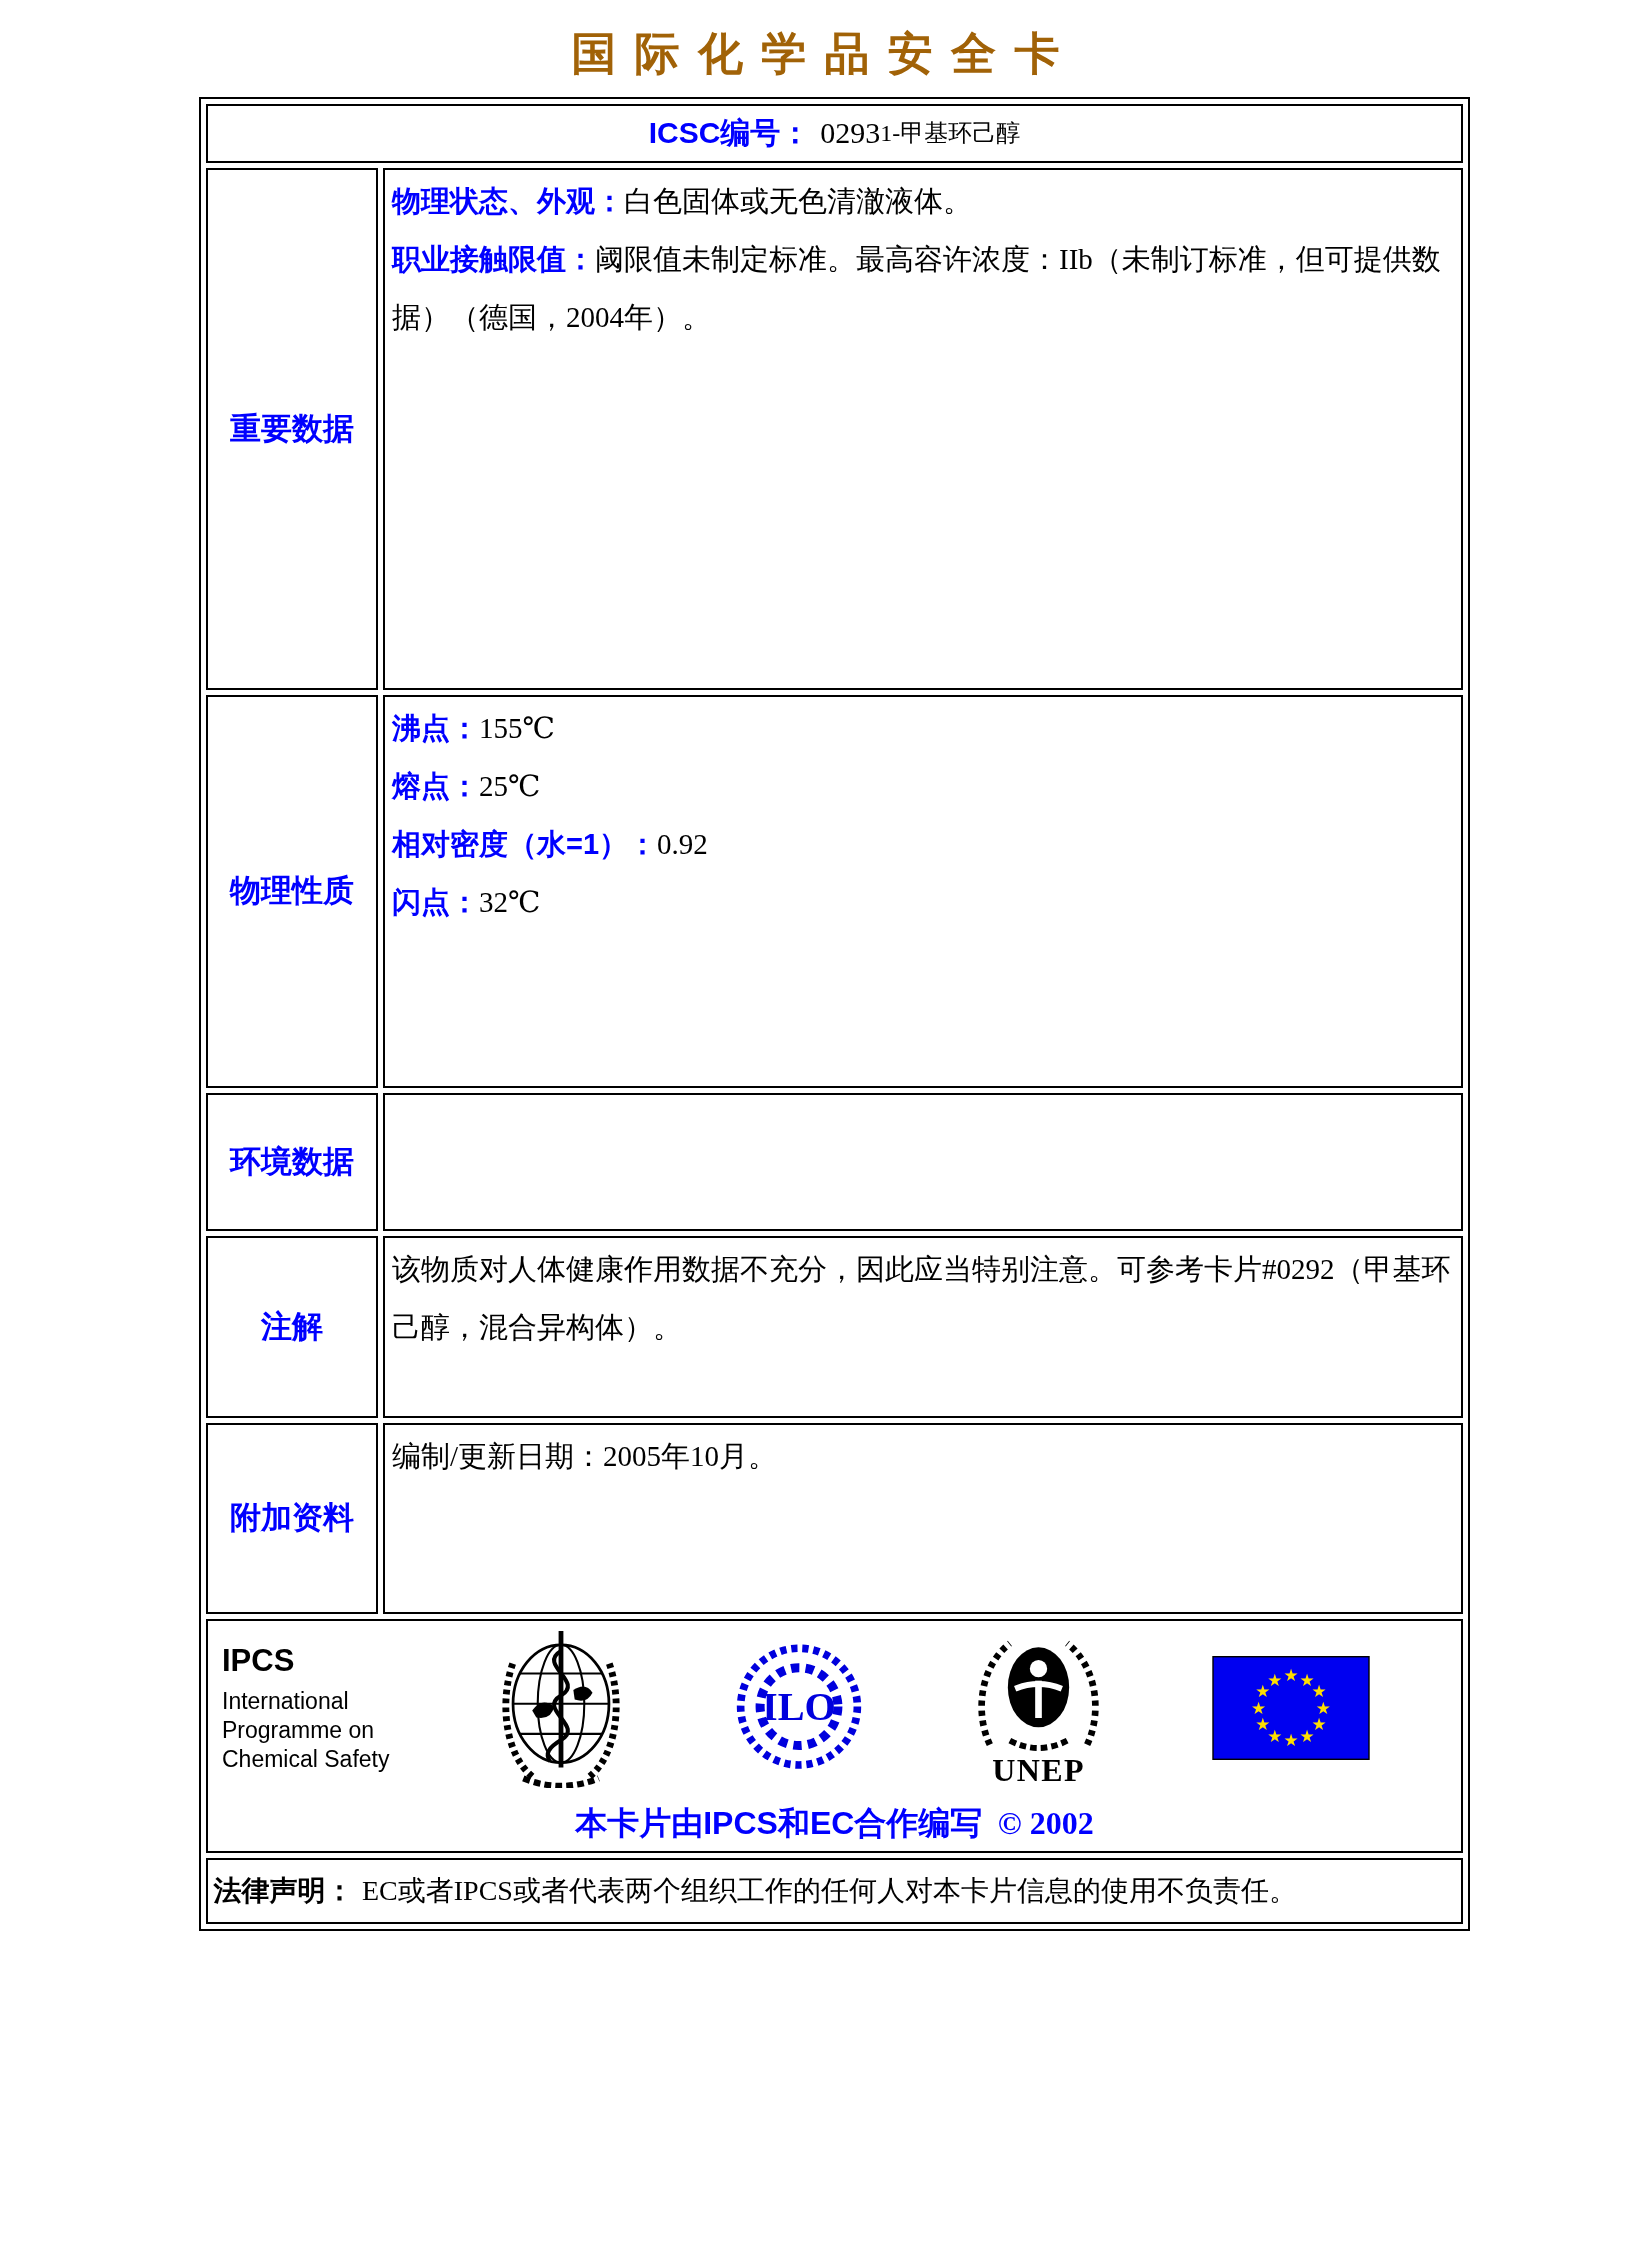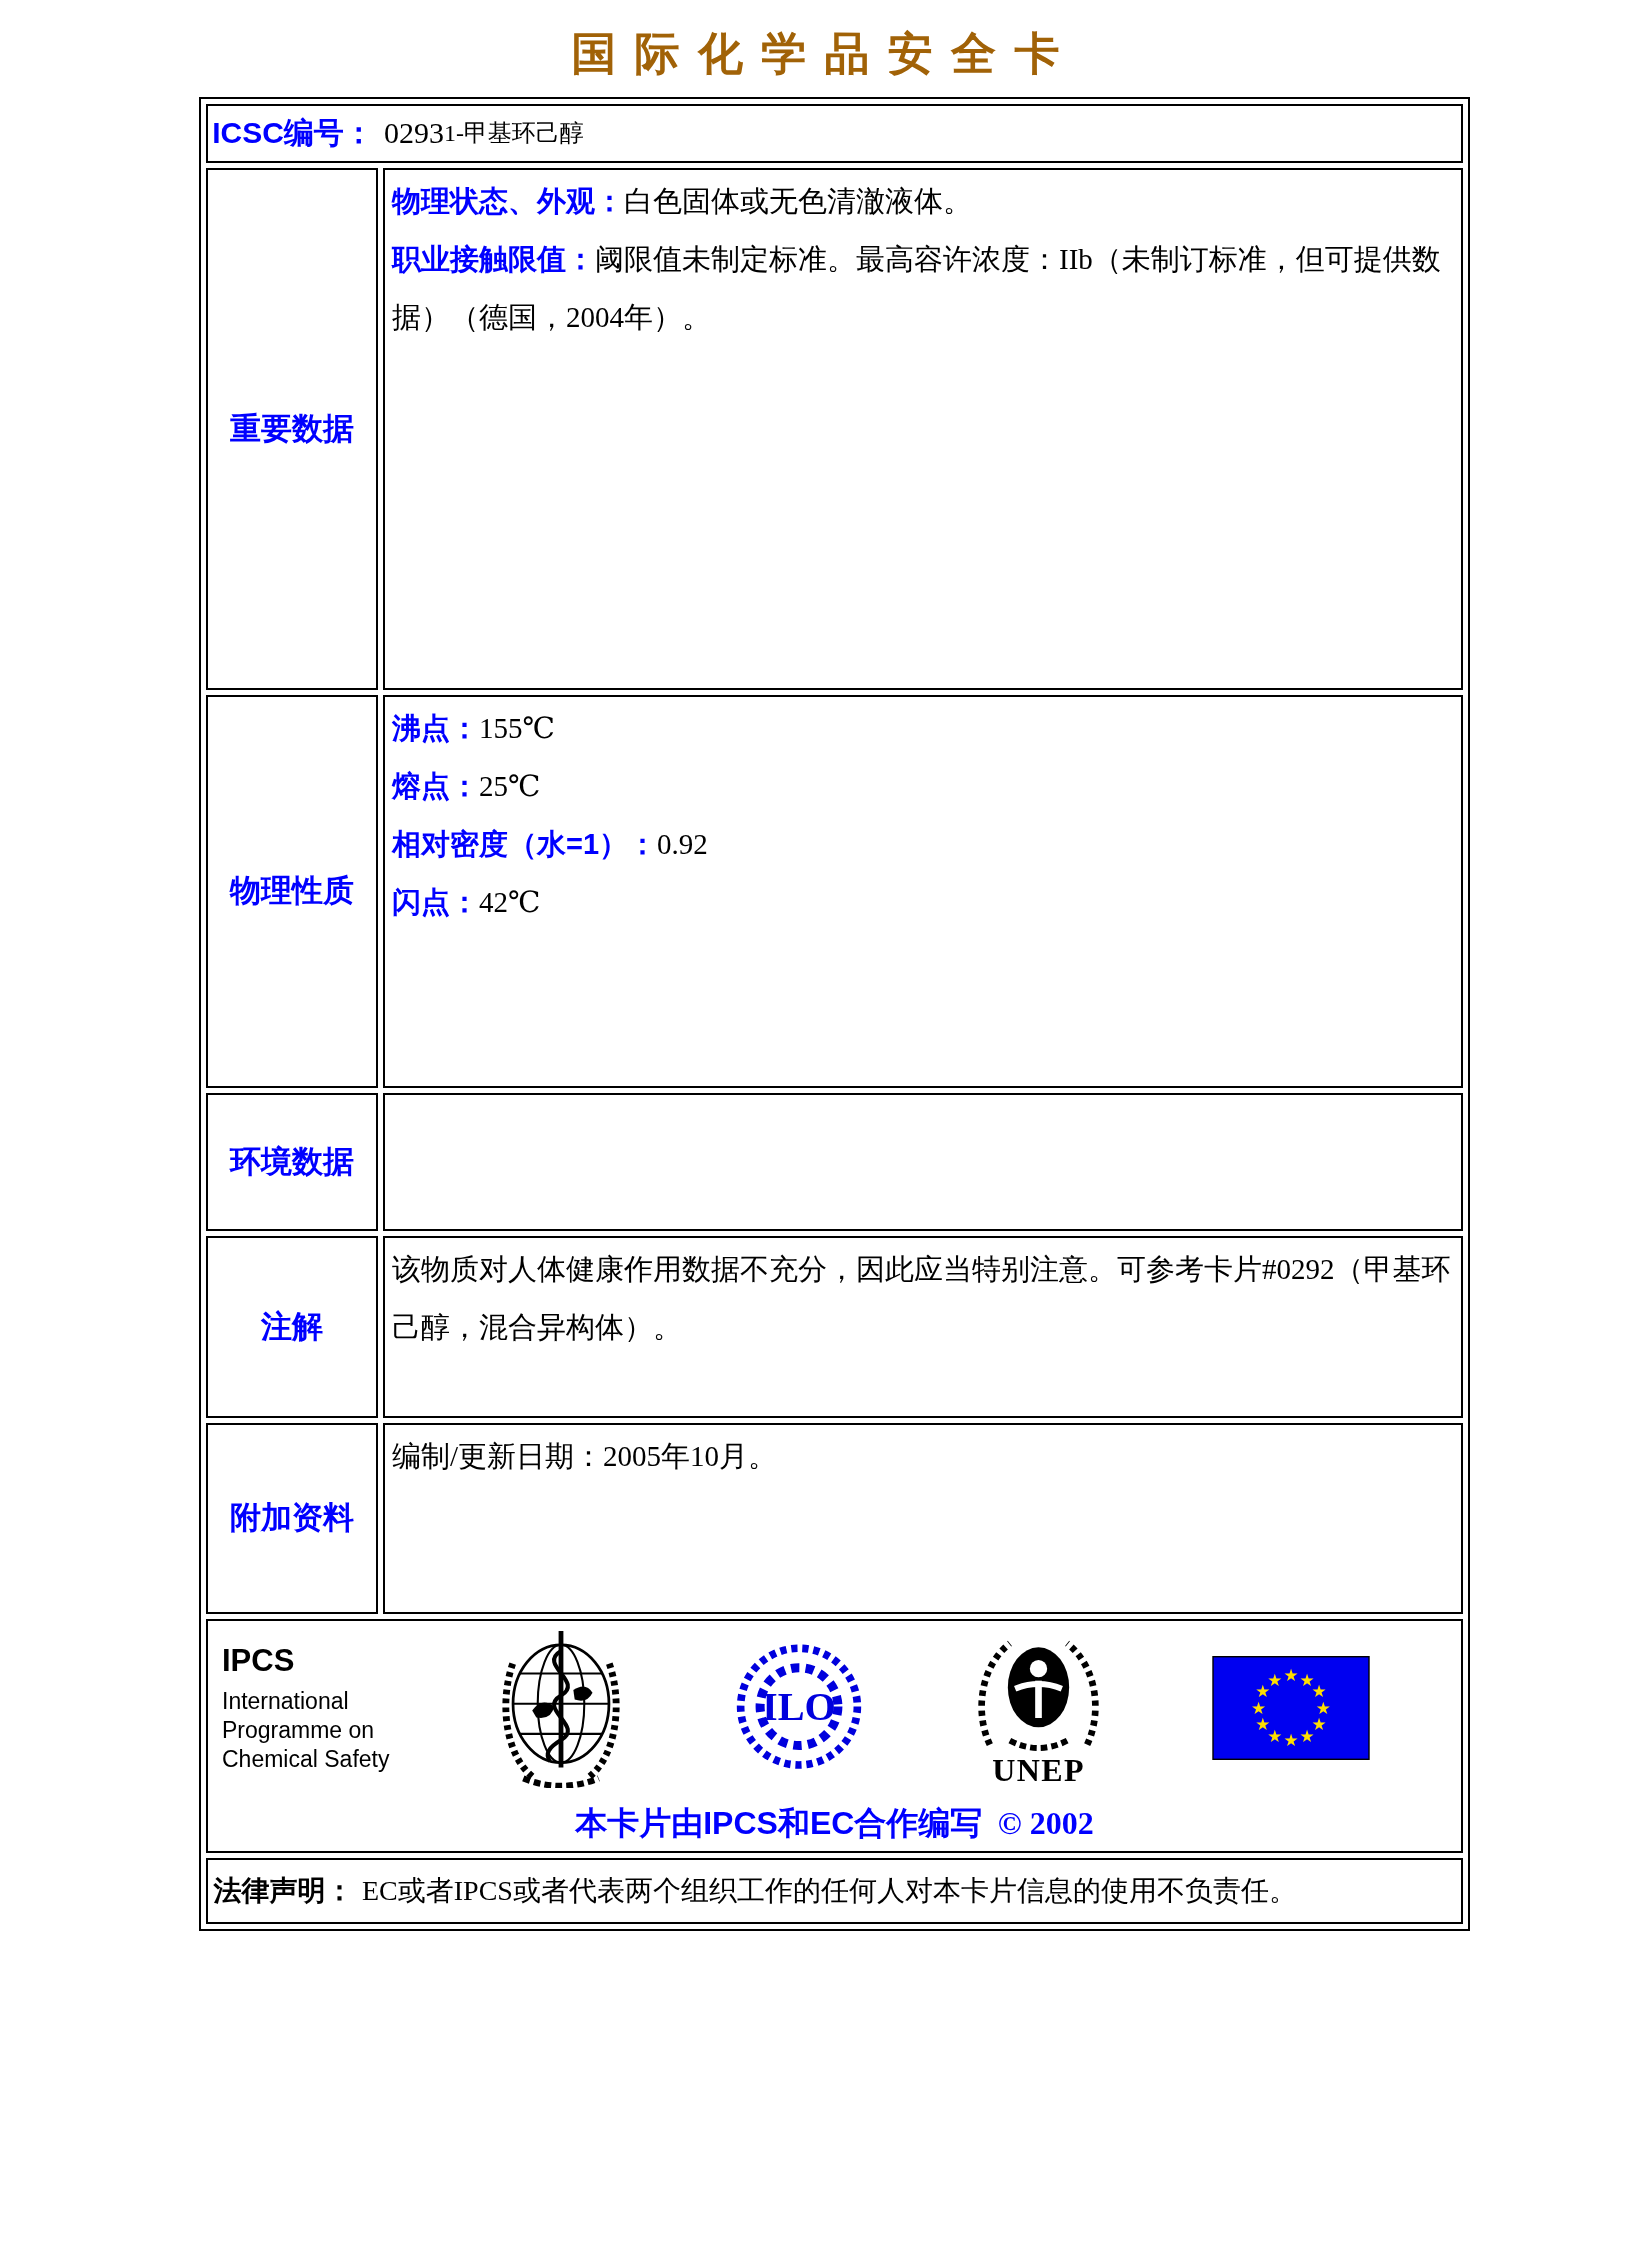--- a/index.html
+++ b/index.html
@@ -32,21 +32,21 @@
   tr.r-head{height:59px;}
   tr.r-imp{height:522px;}
   tr.r-phys{height:393px;}
   tr.r-env{height:138px;}
   tr.r-notes{height:182px;}
   tr.r-add{height:191px;}
   tr.r-logos{height:196px;}
   tr.r-legal{height:66px;}
 
   .header-cell{vertical-align:middle;padding:0 4.2px;}
-  .header-flex{display:flex;justify-content:flex-start;align-items:center;}
+  .header-flex{display:flex;justify-content:center;align-items:center;}
   .blbl{
     color:#0000ff;
     font-weight:bold;
     font-family:"Liberation Sans","DejaVu Sans",sans-serif;
   }
   .header-left{font-size:30px;white-space:nowrap;}
   .header-left .blbl{margin-right:10px;}
   .hval{font-size:30px;}
   .chem{font-size:24px;white-space:nowrap;}
 
@@ -135,21 +135,21 @@
       </tr>
 
       <tr class="r-phys">
         <td class="cell label-cell">
           <span>物理性质</span>
         </td>
         <td class="cell content-cell">
           <p class="line"><span class="blbl">沸点：</span><span class="txt">155℃</span></p>
           <p class="line"><span class="blbl">熔点：</span><span class="txt">25℃</span></p>
           <p class="line"><span class="blbl">相对密度（水=1）：</span><span class="txt">0.92</span></p>
-          <p class="line"><span class="blbl">闪点：</span><span class="txt">42℃</span></p>
+          <p class="line"><span class="blbl">闪点：</span><span class="txt">32℃</span></p>
         </td>
       </tr>
 
       <tr class="r-env">
         <td class="cell label-cell">
           <span>环境数据</span>
         </td>
         <td class="cell content-cell">
           <p class="line txt"></p>
         </td>

